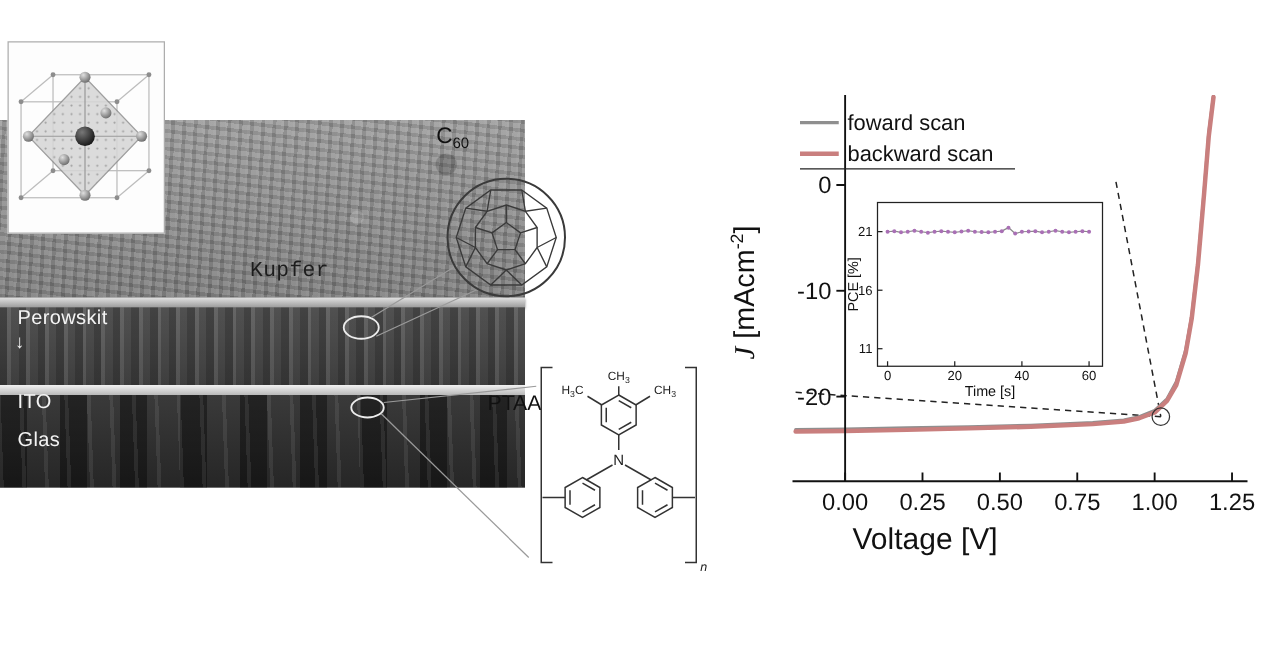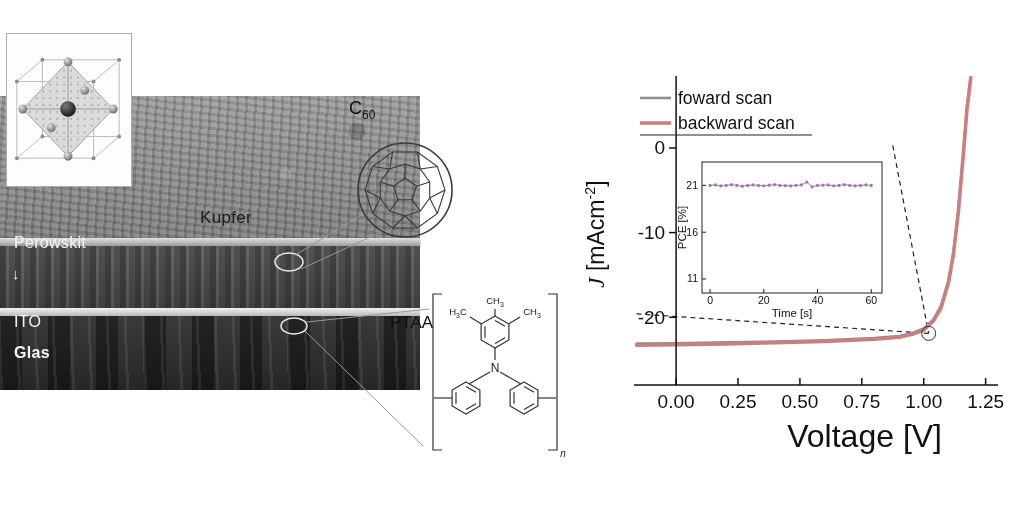--- a/index.html
+++ b/index.html
@@ -23,43 +23,43 @@
     background:
       repeating-linear-gradient(90deg, rgba(0,0,0,.28) 0 6px, rgba(255,255,255,.06) 6px 9px, rgba(0,0,0,.12) 9px 15px),
       linear-gradient(180deg,#5c5c5c,#474747);}
   .sem-ito{top:212px;height:8px;background:linear-gradient(180deg,#f2f2f2,#b9b9b9);}
   .sem-glass{top:220px;height:74px;
     background:
       repeating-linear-gradient(88deg, rgba(255,255,255,.08) 0 3px, transparent 3px 18px),
       repeating-linear-gradient(90deg, rgba(0,0,0,.40) 0 22px, transparent 22px 48px),
       linear-gradient(180deg,#3a3a3a,#262626);}
   .sem-label{position:absolute;color:#f4f4f4;font-size:16px;letter-spacing:.3px;}
-  #label-kupfer{left:200px;top:208px;color:#1d1d1d;font-size:17px;}
-  #label-perowskit{left:14px;top:234px;}
+  #label-kupfer{left:200px;top:208px;color:#1d1d1d;font-size:17px;font-family:Liberation Mono, monospace;}
+  #label-perowskit{left:14px;top:246px;}
   #label-arrow{left:12px;top:265px;color:#f4f4f4;font-size:15px;}
   #label-ito{left:14px;top:313px;font-weight:normal;}
-  #label-glas{left:14px;top:344px;font-weight:bold;}
+  #label-glas{left:14px;top:344px;font-weight:normal;}
 
   
   #crystal-box{left:6px;top:33px;width:124px;height:152px;background:#fdfdfd;border:1px solid #adadad;}
 
   
   #c60-label{left:349px;top:98px;font-size:18px;}
   #c60-label sub{font-size:12px;}
   #fullerene{left:355px;top:140px;width:100px;height:100px;}
   #ptaa-label{left:390px;top:313px;font-size:17px;}
   #ptaa-structure{left:420px;top:288px;width:150px;height:172px;}
 
   
   #jv-plot{left:570px;top:50px;width:450px;height:445px;}
   #jv-ylabel{left:488px;top:218px;width:220px;height:32px;text-align:center;font-size:23px;
              transform:rotate(-90deg);}
   #jv-ylabel i{font-family:"Liberation Serif",serif;font-style:italic;}
   #jv-ylabel sup{font-size:0.62em;vertical-align:super;}
-  #jv-xlabel{left:682px;top:418px;width:260px;text-align:right;font-size:32px;}
+  #jv-xlabel{left:682px;top:418px;width:260px;text-align:left;font-size:24px;}
 
   .ax{stroke:#111;stroke-width:1.5;}
   .ax2{stroke:#222;stroke-width:1;}
   .dash{stroke:#222;stroke-width:1.2;stroke-dasharray:5 4;}
   .tick{font-size:19px;fill:#111;font-family:"Liberation Sans",sans-serif;}
   .legend{font-size:17.5px;fill:#111;font-family:"Liberation Sans",sans-serif;}
   .tick2{font-size:10.5px;fill:#111;font-family:"Liberation Sans",sans-serif;}
   .inset-lab{font-size:11.5px;fill:#111;font-family:"Liberation Sans",sans-serif;}
   text{user-select:none;}
 </style>

